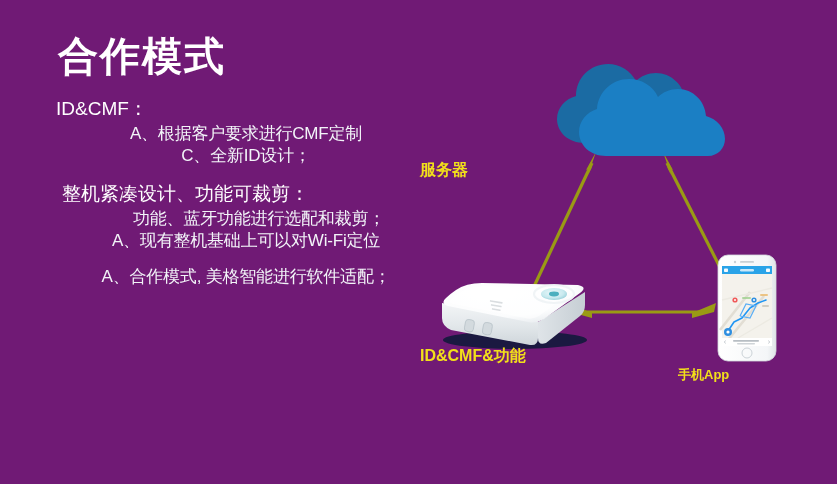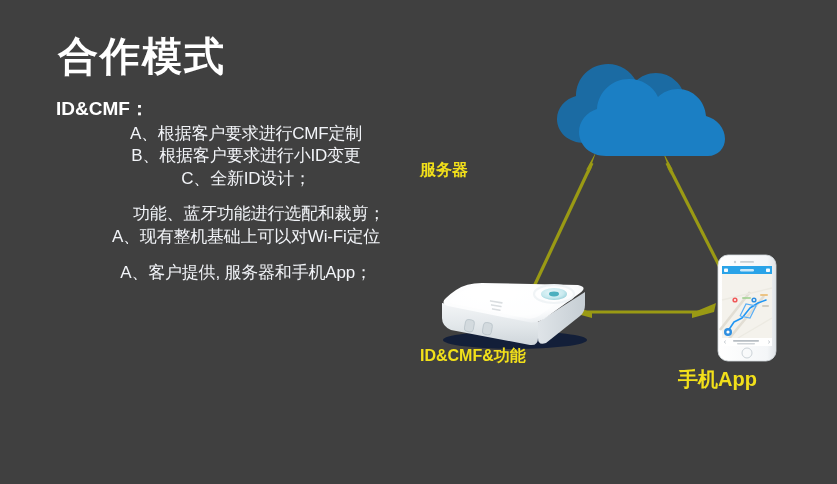--- a/index.html
+++ b/index.html
@@ -6,42 +6,42 @@
   body{
     width:837px;height:484px;
     background:#0a1630;
     font-family:"Liberation Sans","DejaVu Sans",sans-serif;
     overflow:hidden;
     position:relative;
     -webkit-font-smoothing:antialiased;
   }
   #slide{
     position:absolute;inset:0;
-    background:#404040;
+    background:#701a75;
   }
 
   
   .left-col{
     position:absolute;
     left:56px; top:34px;
     width:380px;
     color:#ffffff;
   }
   .slide-title{
     font-size:40px;
     font-weight:bold;
     letter-spacing:2px;
     line-height:1.1;
     margin:0 0 18px 2px;
     color:#ffffff;
   }
   .section{margin-bottom:13px;}
   .section-heading{
     font-size:19px;
-    font-weight:bold;
+    font-weight:normal;
     line-height:1.35;
     margin:0 0 1px 0;
     letter-spacing:0px;
     color:#ffffff;
   }
   .section-heading.indent{margin-left:6px;}
   .bullet{
     font-size:17px;
     line-height:1.33;
     margin:0;
@@ -70,46 +70,46 @@
     left:0; right:0; top:160px;
     width:417px;
     font-size:16px;
   }
   #label-device{
     left:0; top:346px; width:280px;
     font-size:16px;
   }
   #label-phone{
     left:258px; top:366px; width:159px;
-    font-size:20px;
+    font-size:13px;
   }
 </style>
 </head>
 <body>
 
 <div id="slide">
 
   <div class="left-col">
 
     <h1 class="slide-title">合作模式</h1>
 
     <div class="section">
       <div class="section-heading">ID&amp;CMF：</div>
       <p class="bullet">A、根据客户要求进行CMF定制</p>
-      <p class="bullet">B、根据客户要求进行小ID变更</p>
       <p class="bullet">C、全新ID设计；</p>
     </div>
 
     <div class="section">
+      <div class="section-heading indent">整机紧凑设计、功能可裁剪：</div>
       <p class="bullet cont">功能、蓝牙功能进行选配和裁剪；</p>
       <p class="bullet">A、现有整机基础上可以对Wi-Fi定位</p>
     </div>
 
     <div class="section">
-      <p class="bullet">A、客户提供, 服务器和手机App；</p>
+      <p class="bullet">A、合作模式, 美格智能进行软件适配；</p>
     </div>
 
   </div>
 
   <div class="diagram">
 
     <svg width="417" height="484" viewBox="0 0 417 484">
       <defs>
         <radialGradient id="devTopGrad" cx="35%" cy="25%" r="85%">
           <stop offset="0%" stop-color="#ffffff"></stop>

